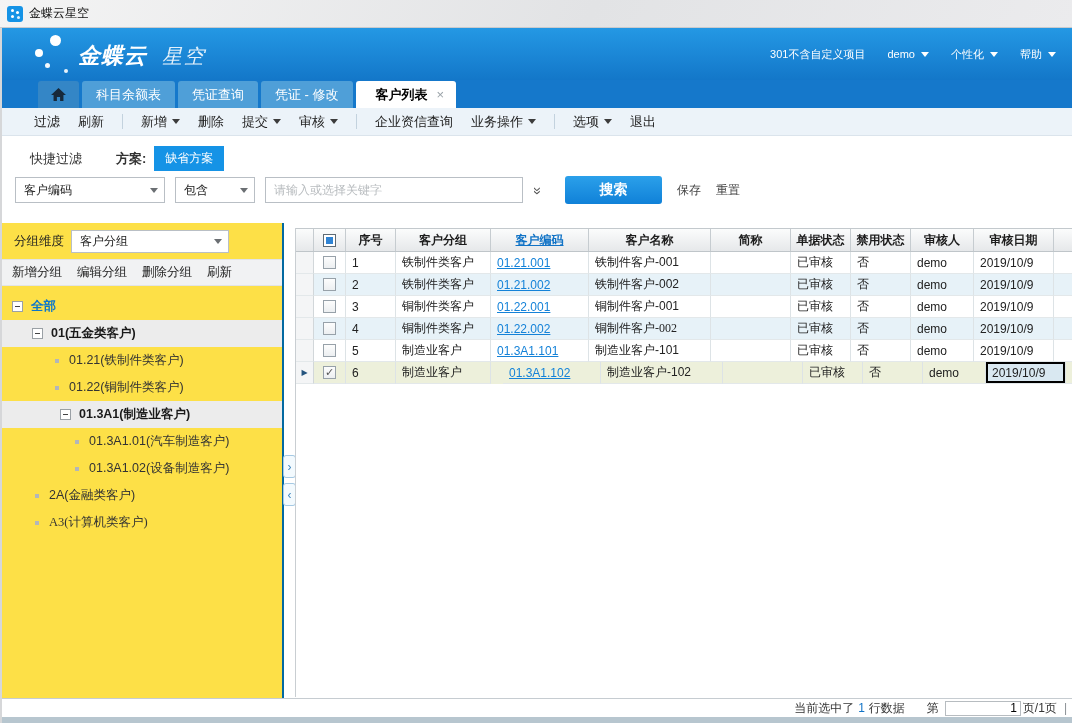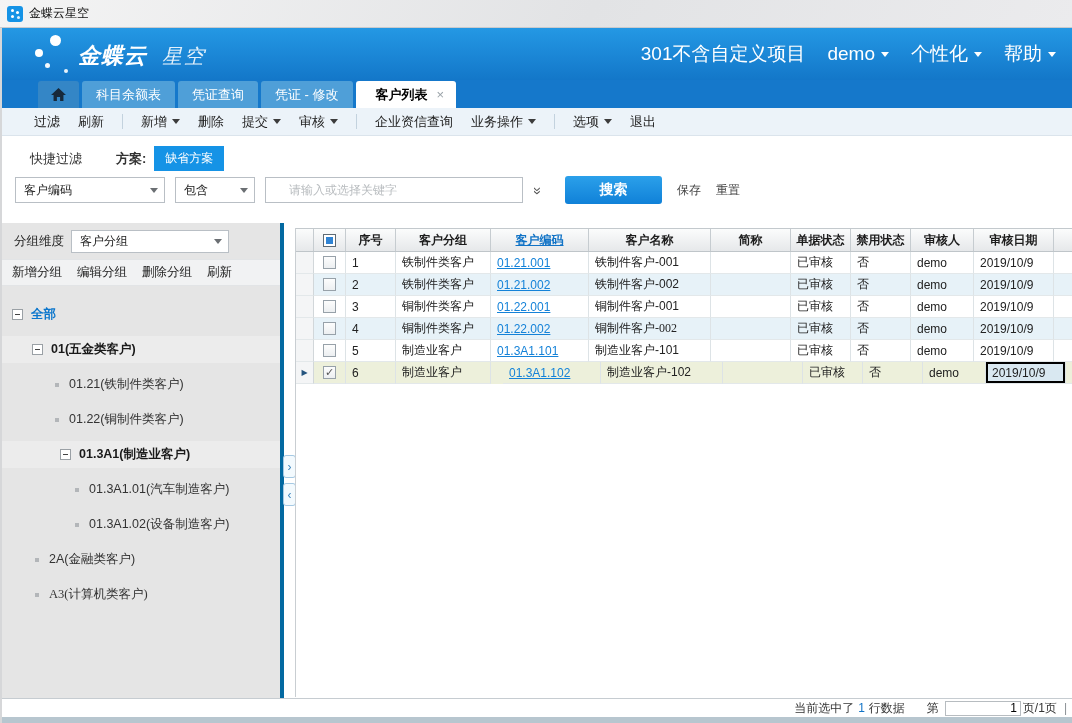--- a/index.html
+++ b/index.html
@@ -20,21 +20,21 @@
     background:linear-gradient(180deg,#2498e4 0%,#1377c9 100%); }
   .logo { position:absolute; left:34px; top:4px; height:46px; }
   .dot { position:absolute; border-radius:50%; background:#fff; }
   .d1 { width:11px; height:11px; left:16px; top:3px; }
   .d2 { width:8px;  height:8px;  left:1px;  top:17px; }
   .d3 { width:5px;  height:5px;  left:11px; top:31px; opacity:.95; }
   .d4 { width:4px;  height:4px;  left:30px; top:37px; opacity:.9; }
   .brand-bold { position:absolute; left:44px; top:9px; font-size:22px; font-weight:bold; color:#fff; font-style:italic; letter-spacing:1px; white-space:nowrap; }
   .brand-light { position:absolute; left:128px; top:11px; font-size:20px; font-weight:300; color:rgba(255,255,255,.88); font-style:italic; letter-spacing:2px; white-space:nowrap; }
   .header-links { position:absolute; right:16px; top:0; height:52px; display:flex; align-items:center; gap:22px; }
-  .hlink { color:#fff; font-size:19px; display:flex; align-items:center; cursor:pointer; white-space:nowrap; }
+  .hlink { color:#fff; font-size:11px; display:flex; align-items:center; cursor:pointer; white-space:nowrap; }
   .caret { display:inline-block; width:0; height:0; border-left:4px solid transparent; border-right:4px solid transparent; border-top:5px solid #fff; margin-left:6px; }
   .caret-d { border-top-color:#3c3c3c; }
 
   
   .tabstrip { position:absolute; left:0; top:80px; width:1072px; height:28px; background:#1578cb;
     display:flex; align-items:flex-end; padding-left:38px; gap:3px; }
   .tab { height:27px; padding:0 14px; background:#4f9fd8; border-radius:3px 3px 0 0; display:flex; align-items:center; color:#fff; font-size:13px; cursor:pointer; white-space:nowrap; }
   .tab.home { padding:0 13px; background:#3486c6; }
   .tab.active { background:#fff; color:#000; font-weight:bold; padding:0 12px 0 20px; }
   .tab-close { margin-left:9px; color:#9aa2a8; font-size:13px; font-weight:normal; line-height:1; }
@@ -53,37 +53,37 @@
   .qf-title { font-size:13px; color:#333; }
   .qf-scheme { font-size:13px; font-weight:bold; color:#333; margin-left:34px; }
   .qf-chip { margin-left:8px; background:#1593e6; color:#fff; font-size:12px; padding:4px 11px; cursor:pointer; }
   .ctrlrow { position:absolute; left:15px; top:40px; display:flex; align-items:center; }
   .combo { height:26px; border:1px solid #b9bfc5; background:#fff; display:flex; align-items:center; font-size:12px; color:#222; padding-left:8px; cursor:pointer; }
   .combo-val { white-space:nowrap; }
   .caret-box { margin-left:auto; width:20px; height:100%; display:flex; align-items:center; justify-content:center; }
   .ccaret { width:0; height:0; border-left:4px solid transparent; border-right:4px solid transparent; border-top:5px solid #6b6f73; }
   .c-field { width:150px; margin-right:10px; }
   .c-op { width:80px; margin-right:10px; }
-  .kw-input { width:258px; height:26px; border:1px solid #b9bfc5; font-size:12px; padding:0 23px; color:#333; outline:none; font-family:inherit; }
+  .kw-input { width:258px; height:26px; border:1px solid #b9bfc5; font-size:12px; padding:0 8px; color:#333; outline:none; font-family:inherit; }
   .kw-input::placeholder { color:#b8bcbf; }
   .dchev { width:30px; text-align:center; font-size:14px; color:#555; transform:rotate(90deg); letter-spacing:-2px; cursor:pointer; }
   .search-btn { margin-left:12px; width:97px; height:28px; border:none; border-radius:3px; color:#fff; font-size:14px; font-weight:bold;
     background:linear-gradient(180deg,#2ba0ea,#1081d8); cursor:pointer; font-family:inherit; }
   .txt-btn { margin-left:15px; font-size:12px; color:#444; cursor:pointer; }
 
   
-  .leftpanel { position:absolute; left:0; top:223px; width:284px; height:475px; background:#e5e5e5; border-right:4px solid #0369a1; }
+  .leftpanel { position:absolute; left:0; top:223px; width:284px; height:475px; background:#fde047; border-right:2px solid #0369a1; }
   .dimrow { display:flex; align-items:center; padding:7px 0 6px 14px; }
   .dim-label { font-size:12.5px; color:#222; margin-right:7px; white-space:nowrap; }
   .c-dim { width:158px; height:23px; }
   .group-actions { height:27px; background:#f1f2f3; border-top:1px solid #e2e4e6; border-bottom:1px solid #e2e4e6;
     display:flex; align-items:center; gap:15px; padding-left:12px; }
   .ga-item { font-size:12.5px; color:#222; cursor:pointer; white-space:nowrap; }
   .tree { padding-top:7px; }
-  .tree-item { height:27px; display:flex; align-items:center; font-size:12.5px; color:#333; cursor:pointer; white-space:nowrap;margin-top:8px; }
+  .tree-item { height:27px; display:flex; align-items:center; font-size:12.5px; color:#333; cursor:pointer; white-space:nowrap; }
   .tree-item.hl { background:#ececec; }
   .tree-item.bold .tlabel { font-weight:bold; color:#1a1a1a; }
   .tlabel.tlink { color:#0b76cc !important; }
   .ebox { width:11px; height:11px; border:1px solid #9aa0a5; background:#fff; margin-right:8px; position:relative; flex:0 0 auto; }
   .minus { position:absolute; left:2px; top:4px; width:5px; height:1px; background:#444; }
   .bullet { width:4px; height:4px; background:#b3b6b9; margin:0 10px 0 3px; flex:0 0 auto; }
   .handle { position:absolute; left:283px; width:13px; height:23px; border:1px solid #a5c9e3; background:#f3fafe; color:#3f87c0;
     font-size:12px; display:flex; align-items:center; justify-content:center; border-radius:3px; cursor:pointer; }
   .h1 { top:455px; } .h2 { top:483px; }
 

